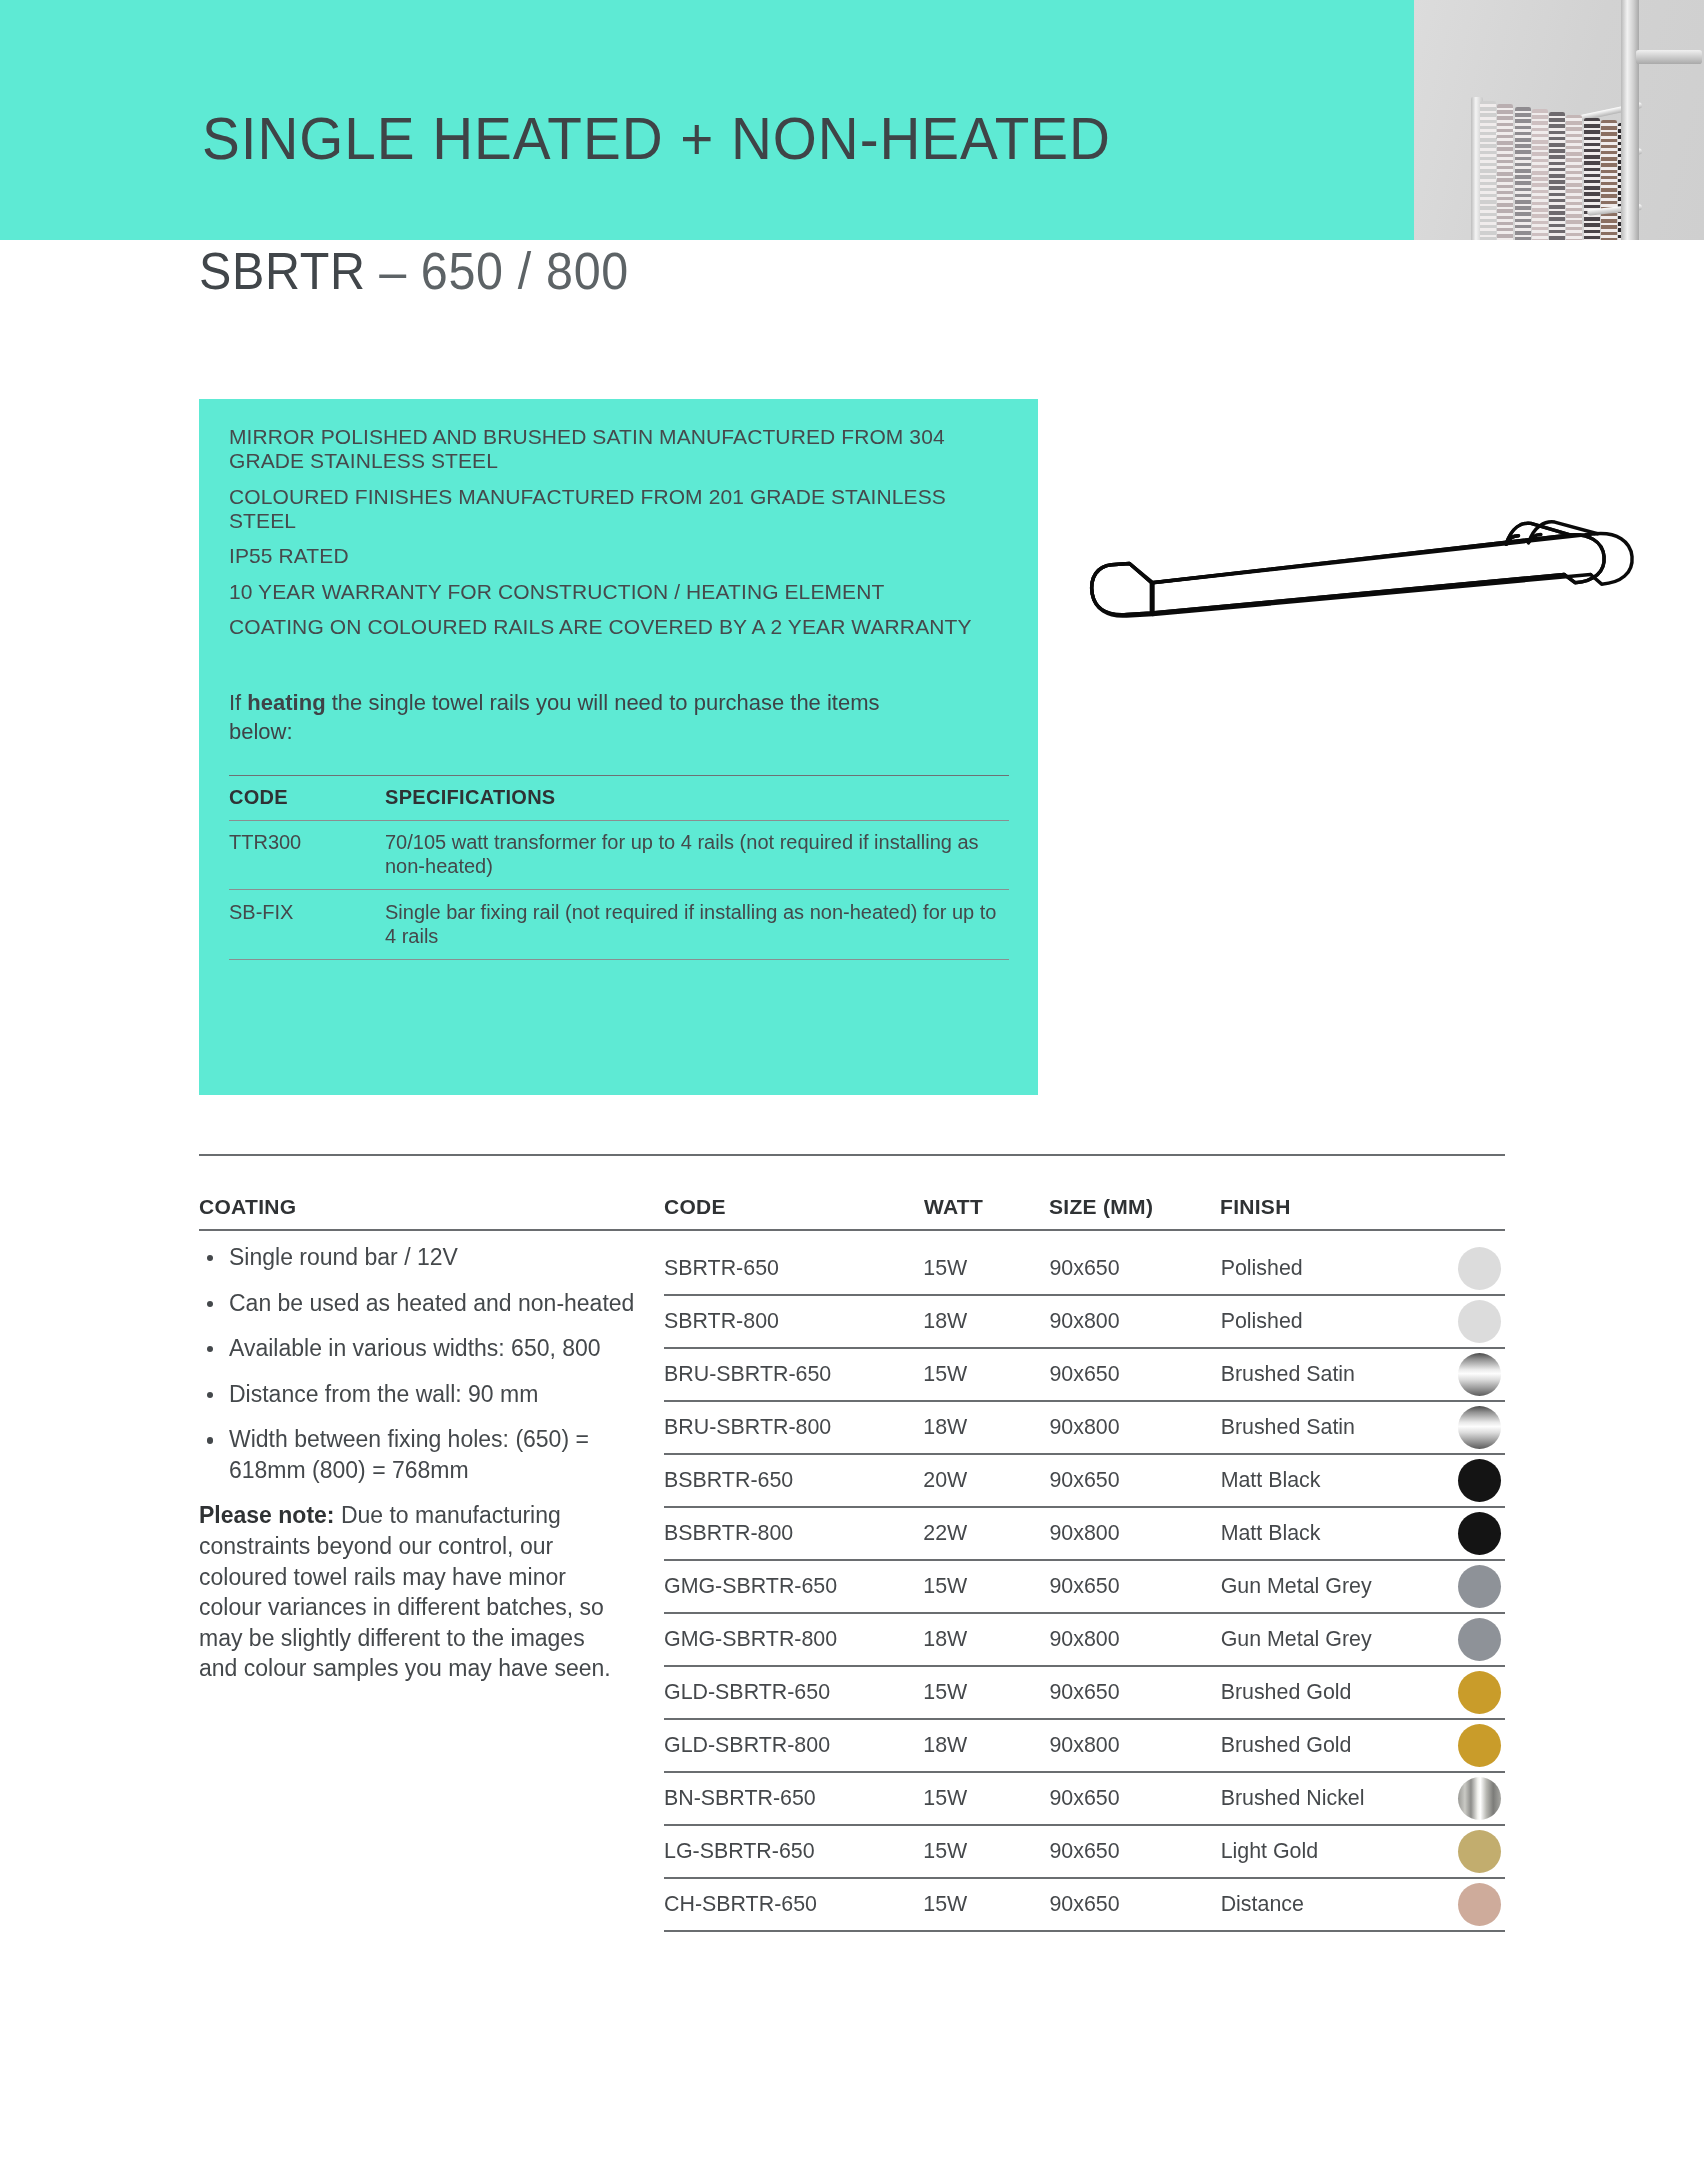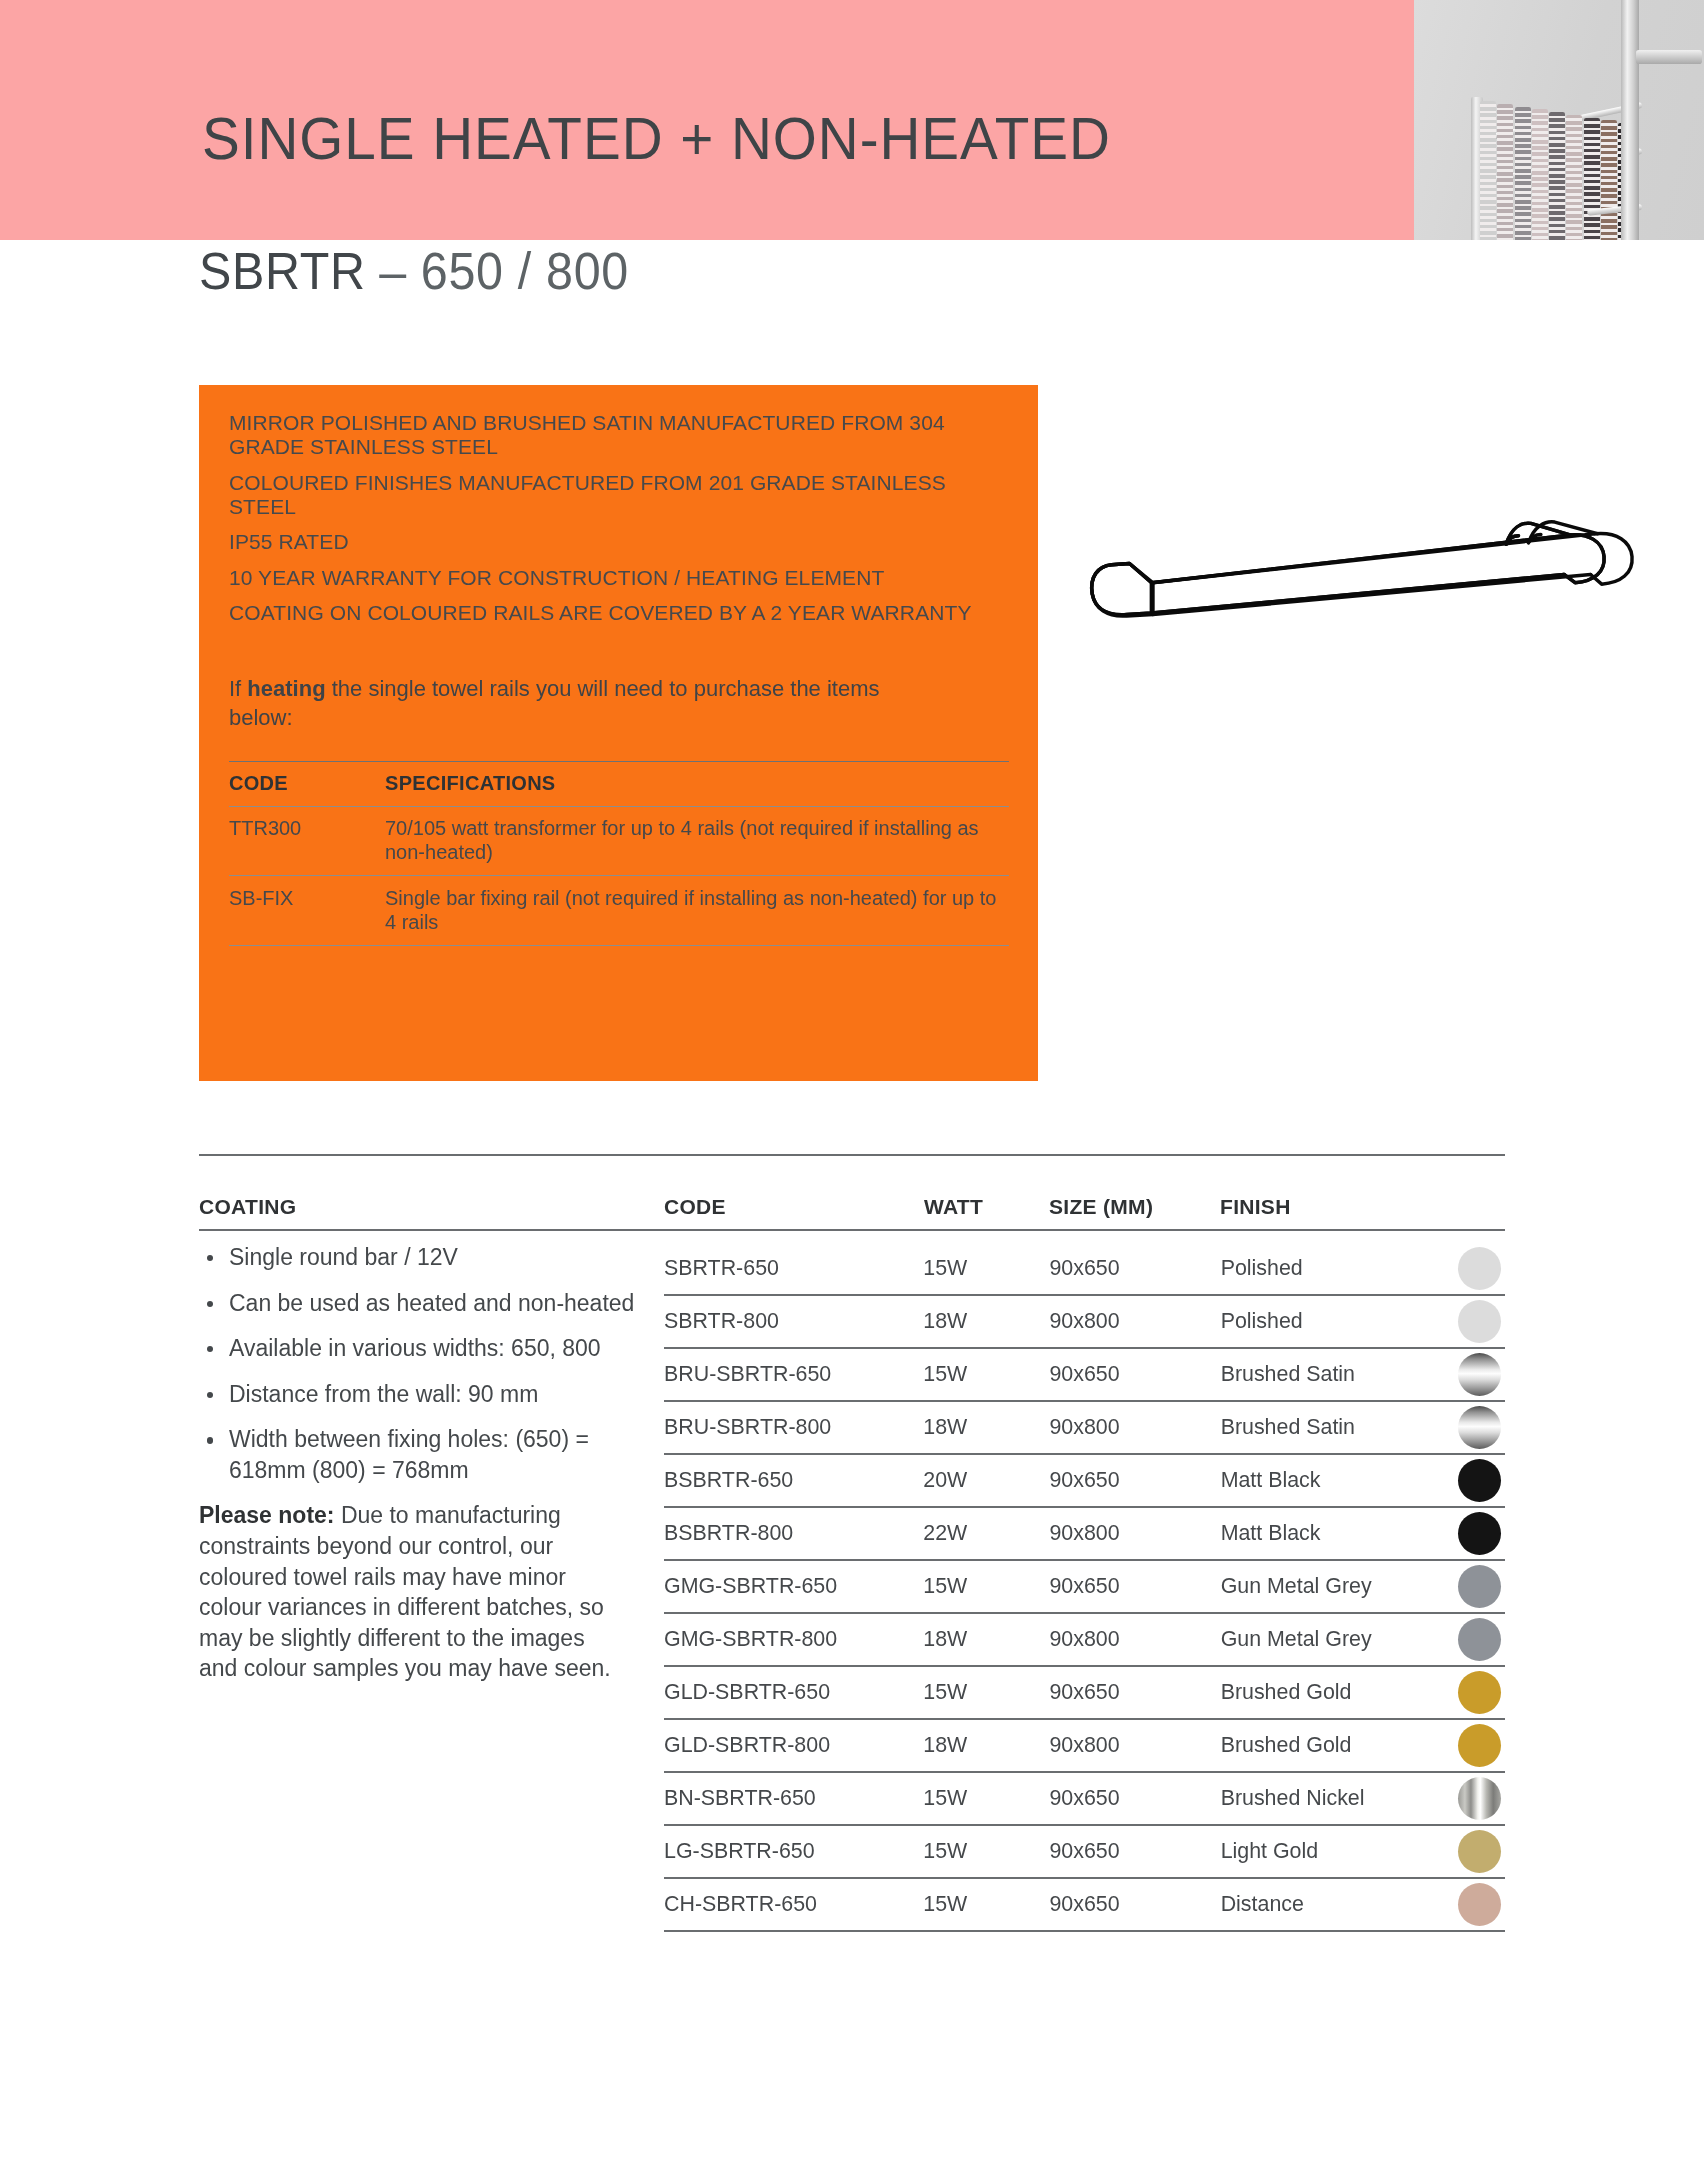--- a/index.html
+++ b/index.html
@@ -20,21 +20,21 @@
     overflow: hidden;
     background: #fff;
   }
 
   
   .header-band {
     position: absolute;
     left: 0; top: 0;
     width: 1704px;
     height: 240px;
-    background: #fca5a5;
+    background: #5eead4;
   }
 
   .header-title {
     position: absolute;
     left: 202px;
     top: 105px;
     font-size: 59px;
     font-weight: 300;
     letter-spacing: 1px;
     color: #3f4447;
@@ -119,24 +119,24 @@
   .product-title .pt-sizes {
     font-weight: 300;
     color: #5d6366;
     letter-spacing: 0.7px;
   }
 
   
   .spec-box {
     position: absolute;
     left: 199px;
-    top: 385px;
+    top: 399px;
     width: 839px;
     height: 696px;
-    background: #f97316;
+    background: #5eead4;
   }
   .spec-lines {
     position: absolute;
     left: 30px;
     top: 26px;
     width: 787px;
   }
   .spec-line {
     font-size: 21px;
     font-weight: 300;

